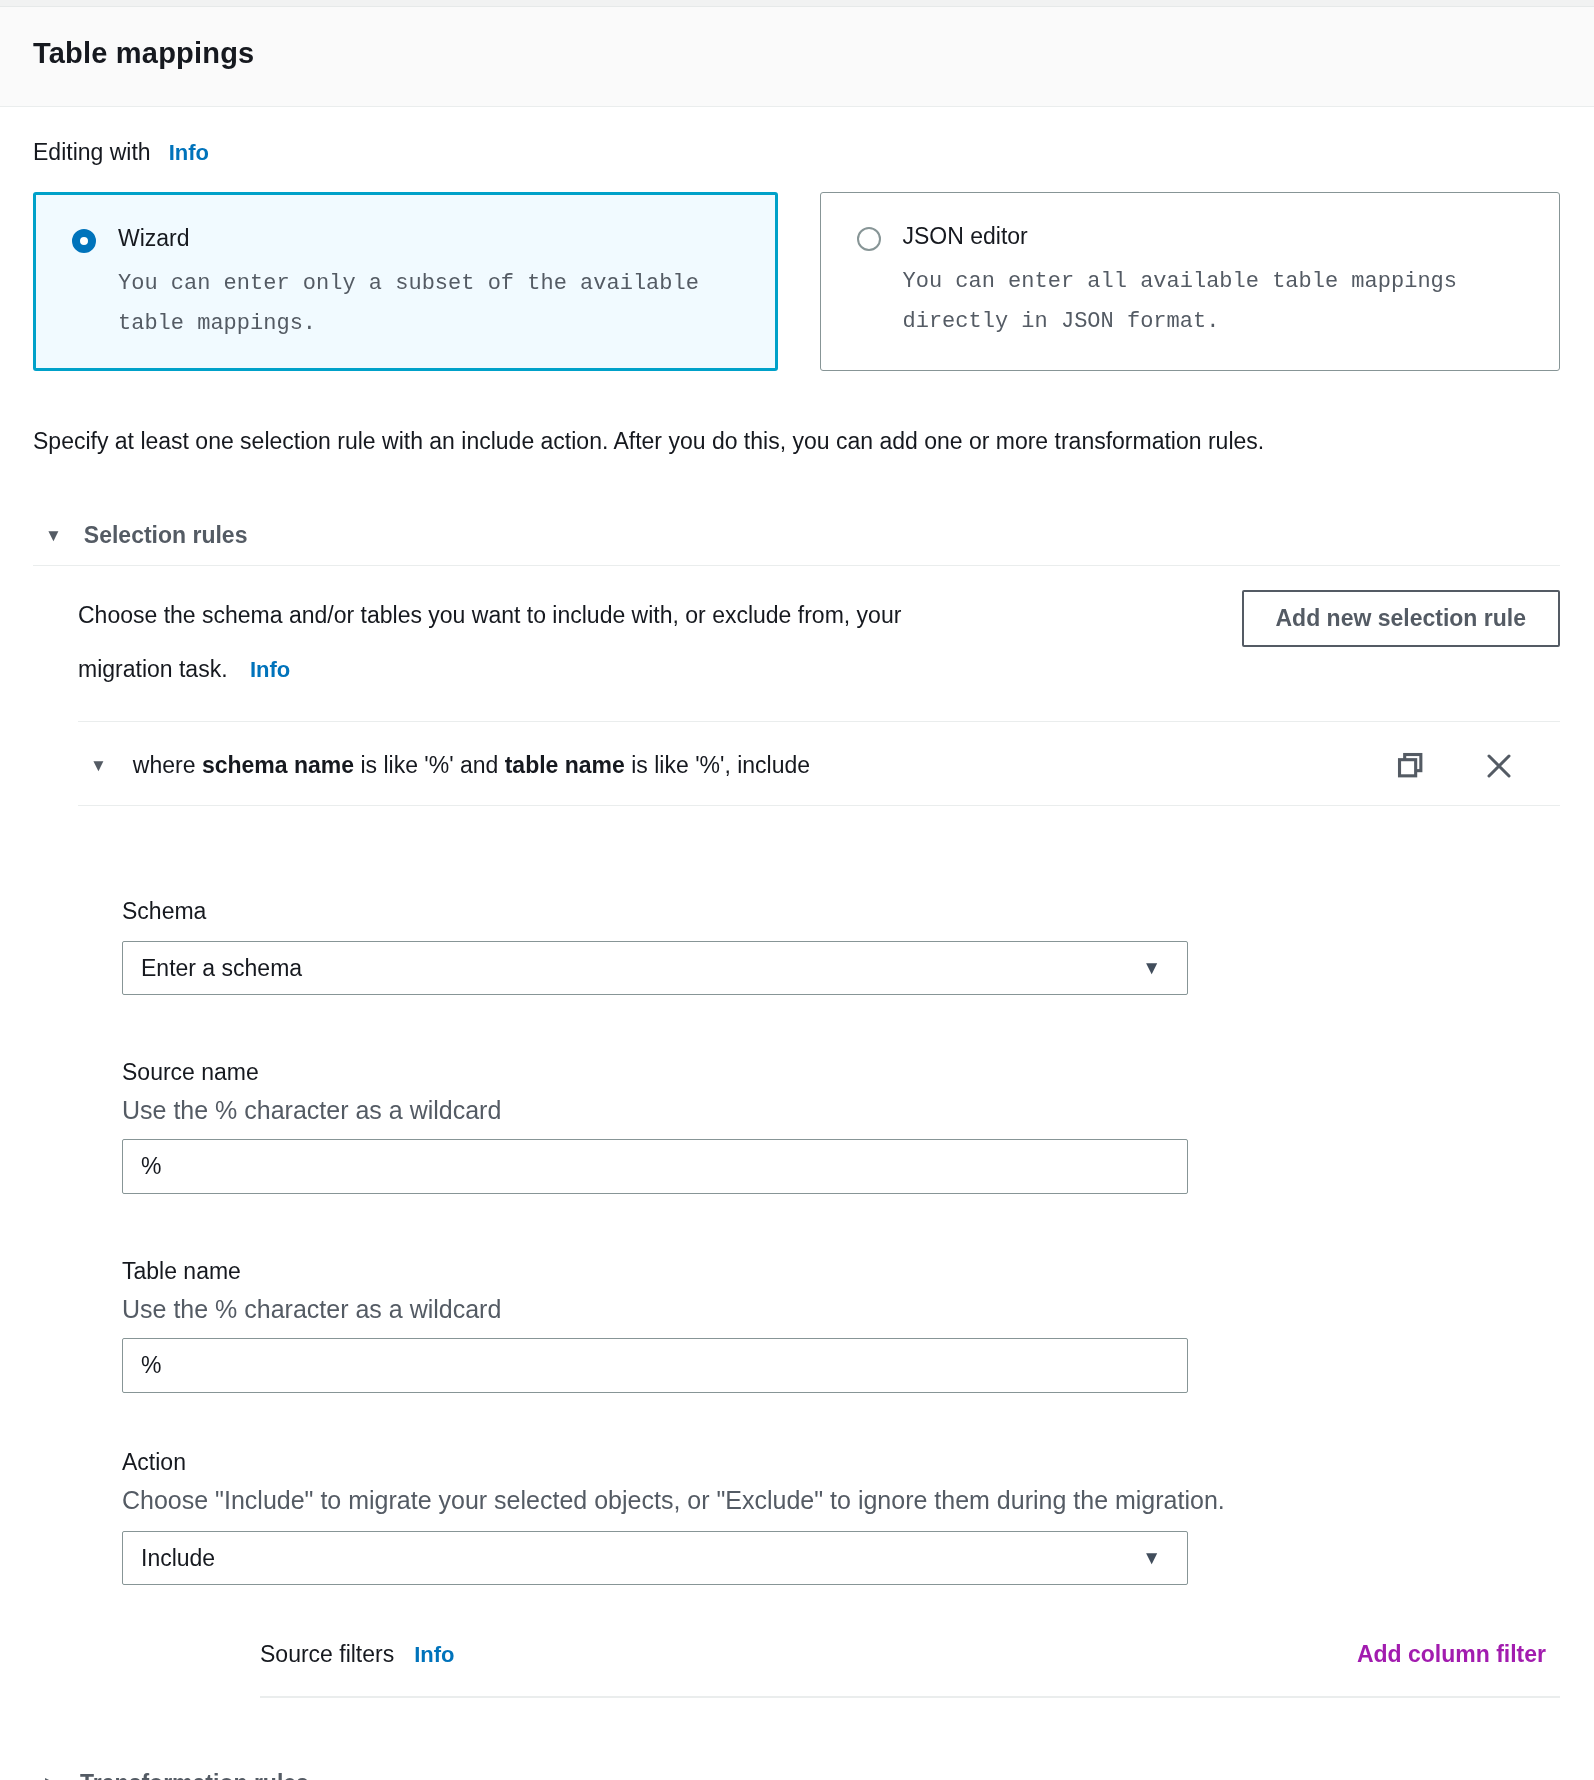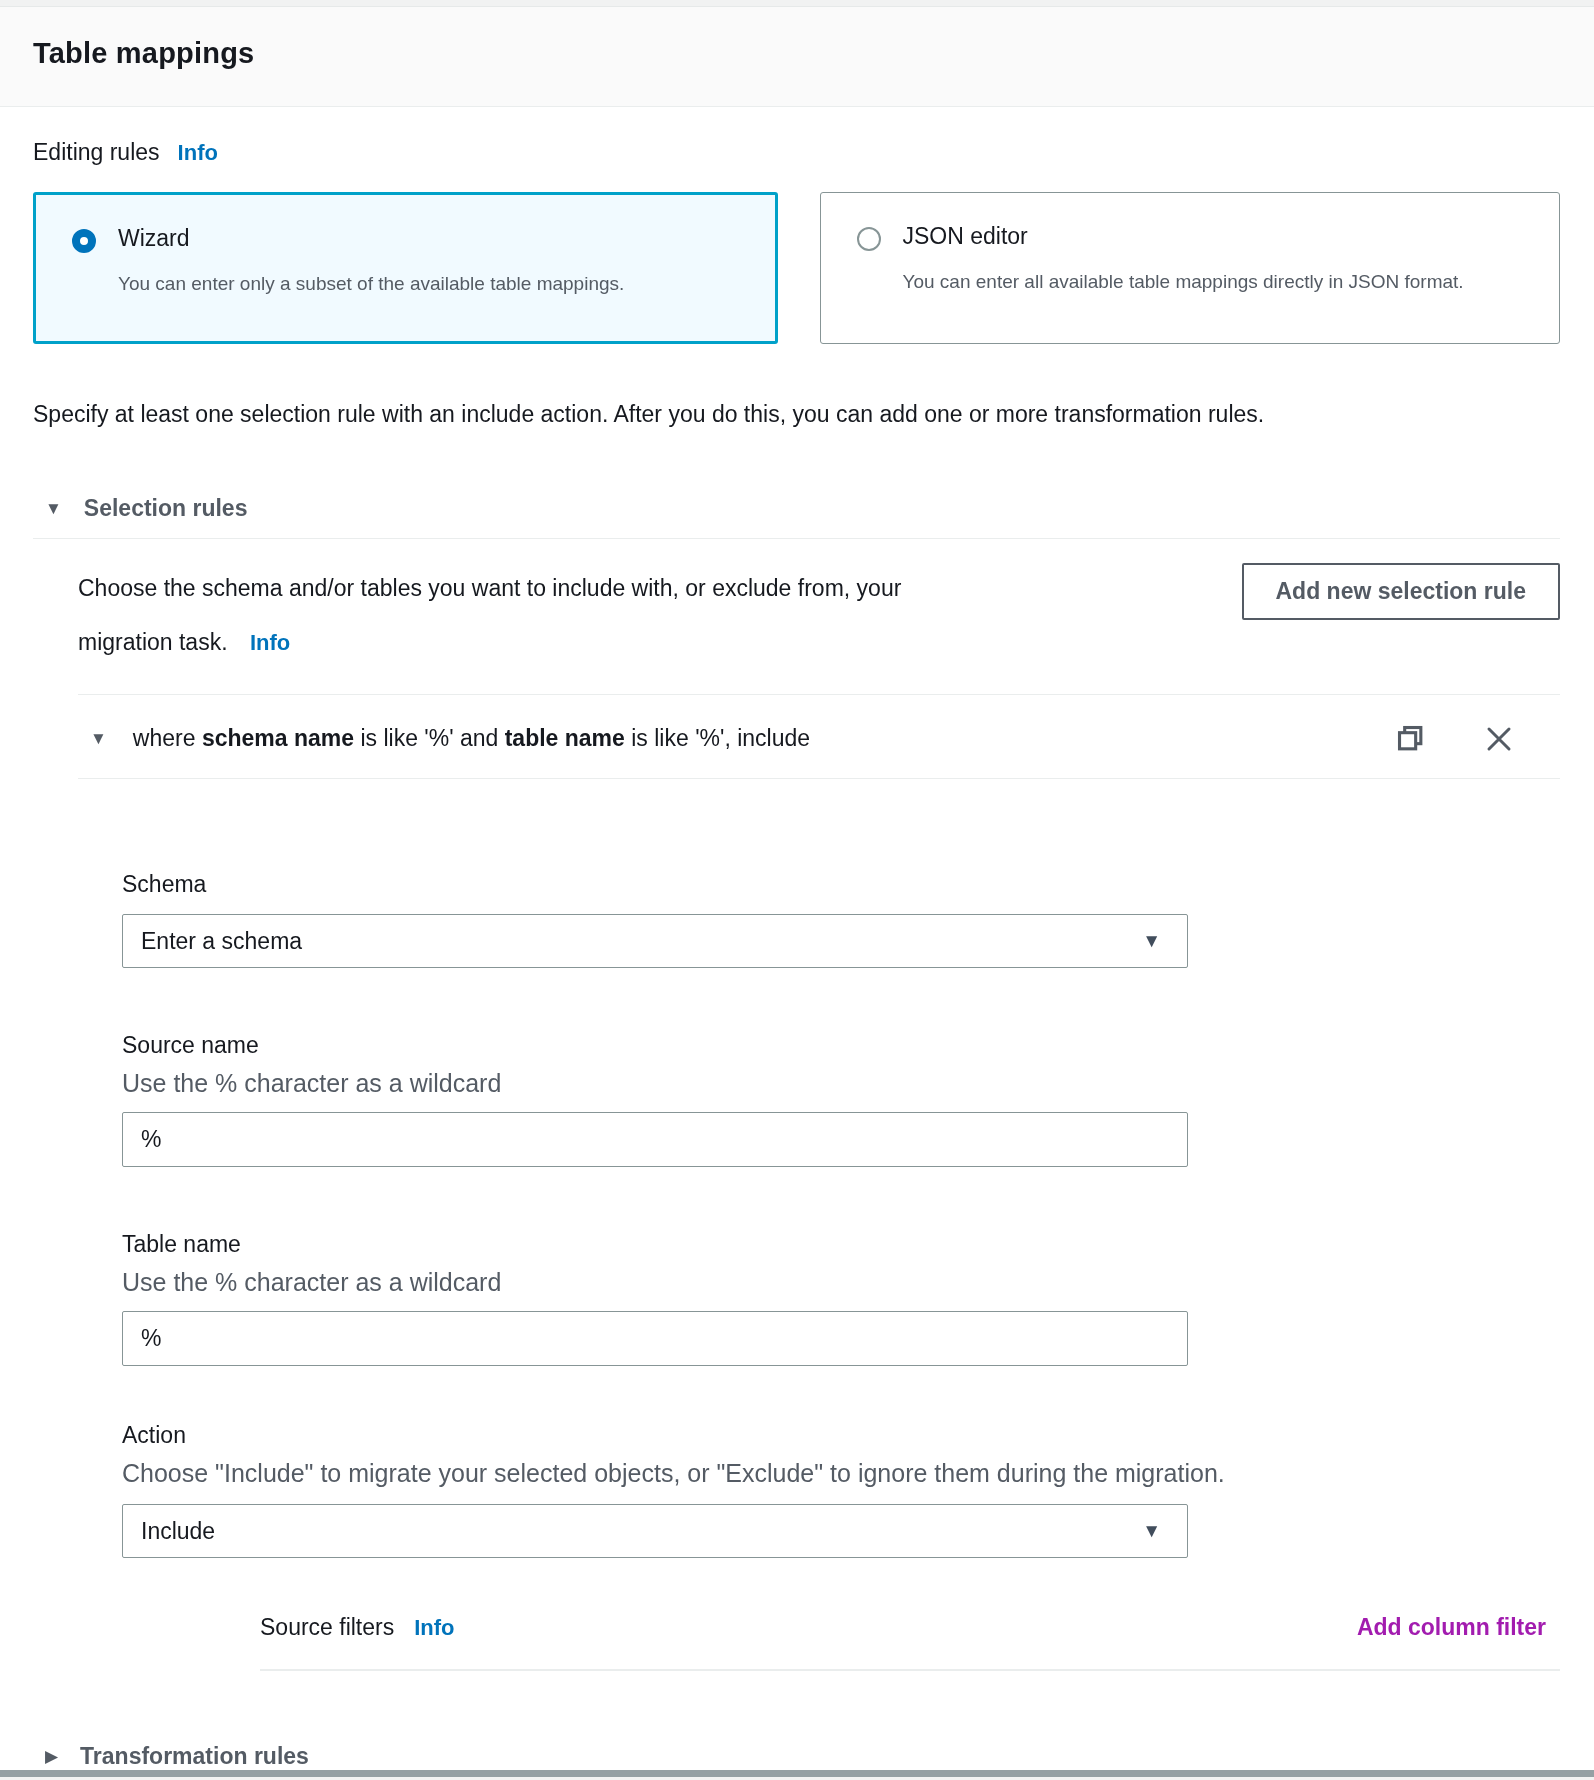--- a/index.html
+++ b/index.html
@@ -37,21 +37,21 @@
     align-items: flex-start;
     cursor: pointer;
   }
   .card.selected { border: 3px solid #00a1c9; background: #f1faff; }
   .card.unselected { border: 1px solid #879596; background: #ffffff; }
   .radio { width: 24px; height: 24px; border-radius: 50%; flex: 0 0 auto; margin-top: 4px; }
   .radio.on { border: 8px solid #0073bb; background: #ffffff; }
   .radio.off { border: 2px solid #879596; background: #ffffff; }
   .card-text { margin-left: 22px; }
   .card-label { font-size: 23px; color: #16191f; }
-  .card-desc { margin-top: 12px; font-size: 19px; line-height: 40px; color: #545b64; max-width: 600px; }
+  .card-desc { margin-top: 12px; font-size: 22px; line-height: 40px; color: #545b64; max-width: 600px; font-family: Liberation Mono, monospace; }
 
   .intro { margin-top: 48px; font-size: 23px; line-height: 45px; color: #16191f; max-width: 1340px; }
 
   .section-header { margin-top: 58px; display: flex; align-items: center; gap: 22px; padding-left: 12px; cursor: pointer; }
   .caret { font-size: 17px; color: #545b64; line-height: 1; }
   .section-title { font-size: 23px; font-weight: 700; color: #545b64; }
 
   .divider { border: none; border-top: 1px solid #eaeded; margin: 0; }
   .div-full { margin-top: 16px; }
   .div-indent { margin-left: 45px; }
@@ -136,21 +136,21 @@
 
 <div class="top-strip"></div>
 
 <header class="page-header">
   <div class="page-title">Table mappings</div>
 </header>
 
 <main class="content">
 
   <div class="editing-row">
-    <span class="editing-label">Editing rules</span>
+    <span class="editing-label">Editing with</span>
     <a class="info-link">Info</a>
   </div>
 
   <div class="cards">
     <div class="card selected">
       <span class="radio on"></span>
       <div class="card-text">
         <div class="card-label">Wizard</div>
         <div class="card-desc">You can enter only a subset of the available table mappings.</div>
       </div>

